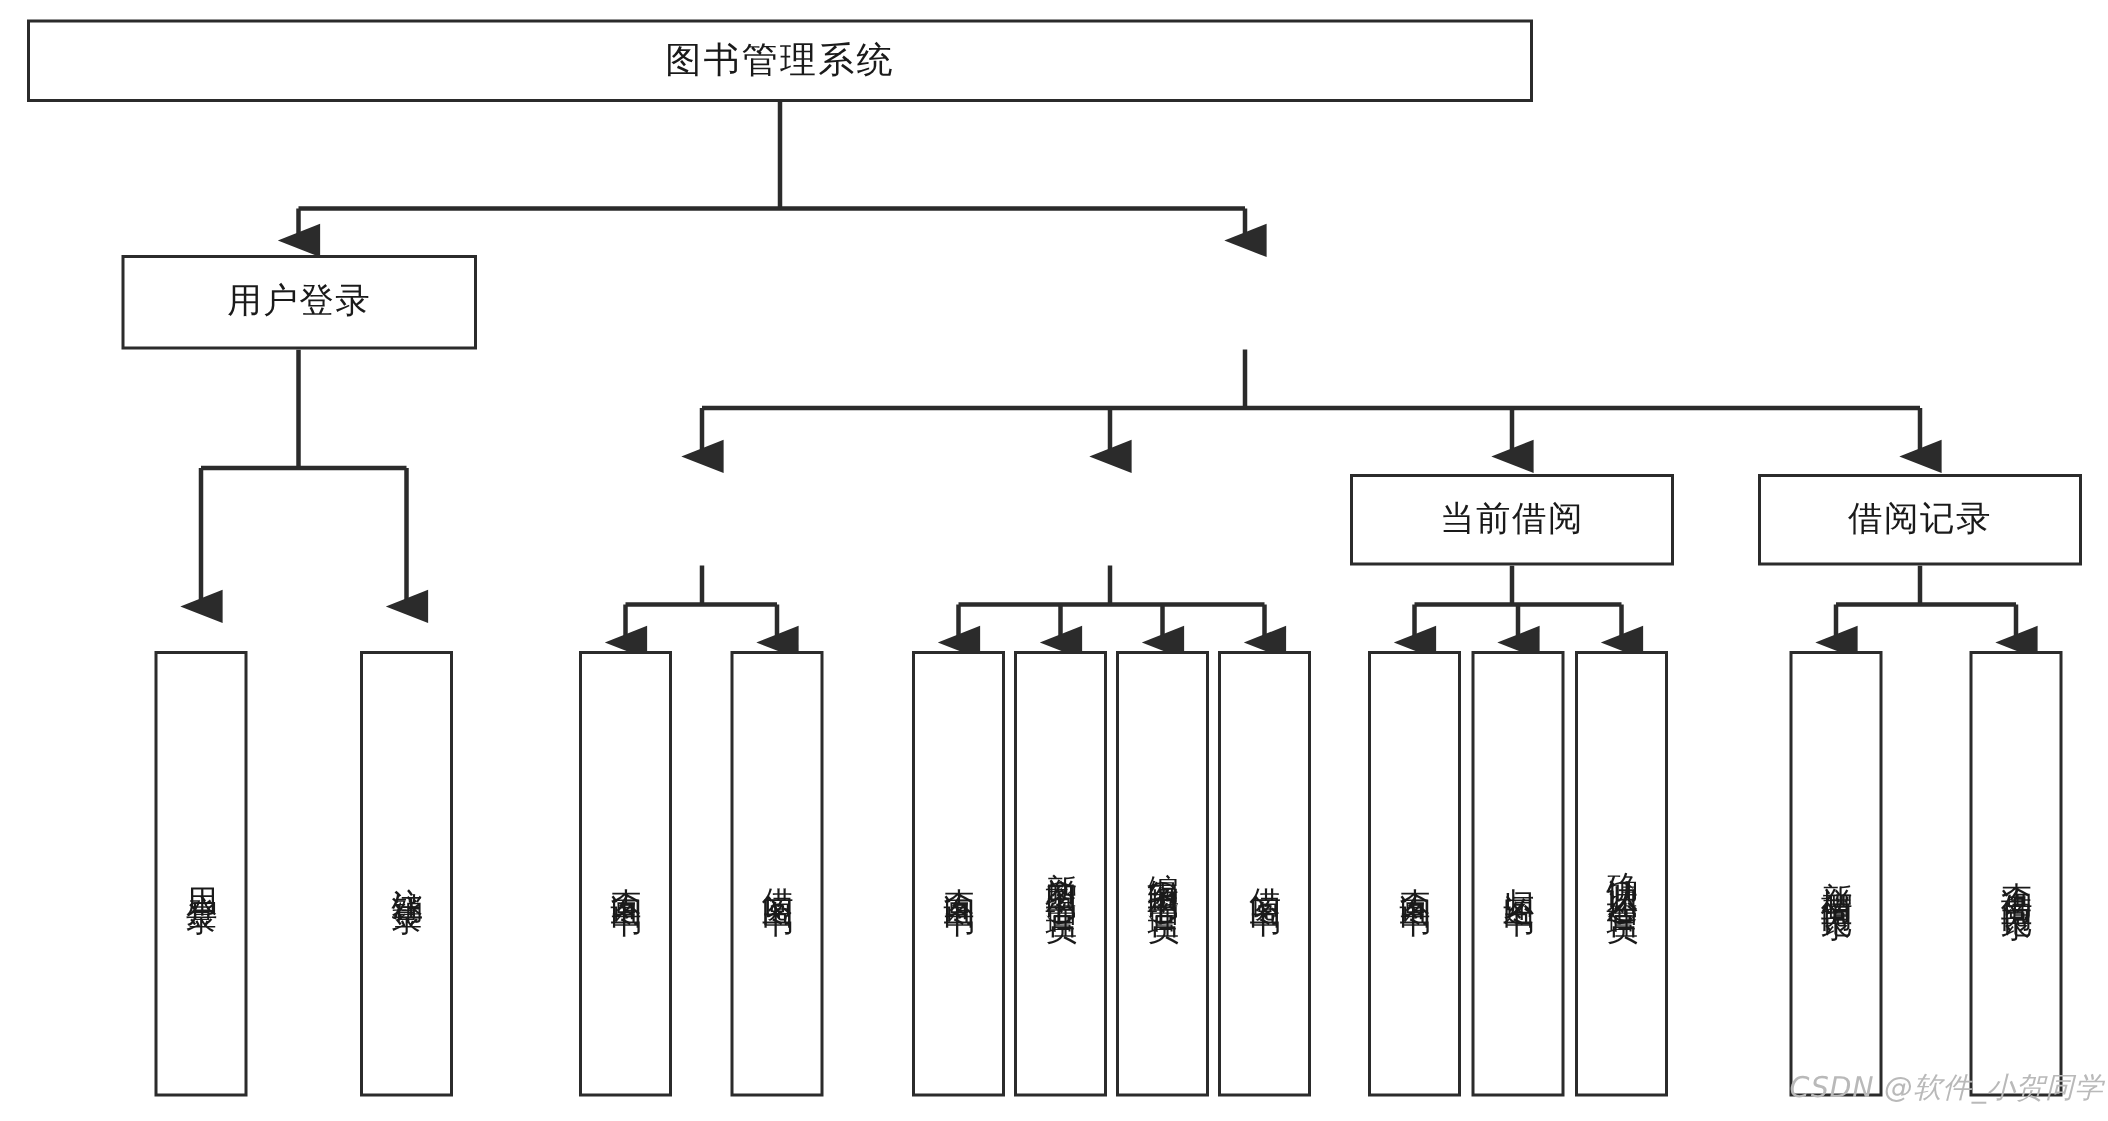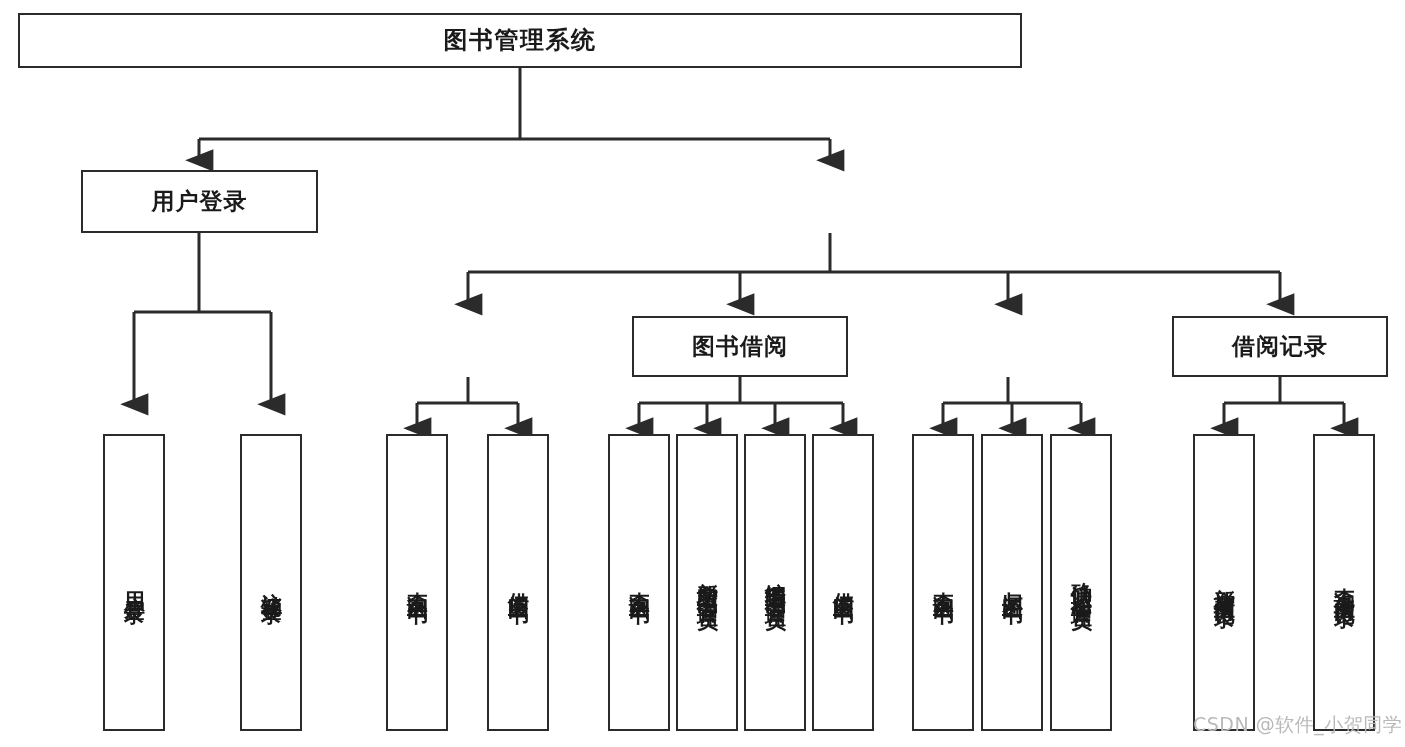--- a/index.html
+++ b/index.html
@@ -33,21 +33,20 @@
     display: flex;
     align-items: center;
     justify-content: center;
     color: #1a1a1a;
   }
   .node .lbl {
     display: block;
     text-align: right;
     line-height: 1.15;
     white-space: nowrap;
-    font-weight: bold;
   }
   
   .node.h .lbl {
     font-size: 23px;
     letter-spacing: 1px;
   }
   .node.root .lbl {
     font-size: 24px;
     letter-spacing: 1.5px;
   }
@@ -62,20 +61,21 @@
     letter-spacing: 4px;
     line-height: 1;
   }
   .watermark {
     position: absolute;
     color: #b9b9b9;
     font-size: 19px;
     letter-spacing: 0.5px;
     white-space: nowrap;
     user-select: none;
+    font-style: italic;
   }
 </style>
 </head>
 <body>
 
 <div id="canvas">
 
   <svg class="links" viewBox="0 0 1405 747">
     <defs>
       <marker id="arrow" markerWidth="10" markerHeight="10" refX="4.2" refY="5" orient="auto" markerUnits="strokeWidth">
@@ -130,22 +130,22 @@
   </svg>
 
   <div class="node h root" style="left:18px; top:13px; width:1004px; height:55px;">
     <span class="lbl">图书管理系统</span>
   </div>
 
   <div class="node h" style="left:81px; top:170px; width:237px; height:63px;">
     <span class="lbl">用户登录</span>
   </div>
 
-  <div class="node h" style="left:632px; top:316px; width:216px; height:61px;">
-    <span class="lbl">图书借阅</span>
+  <div class="node h" style="left:900px; top:316px; width:216px; height:61px;">
+    <span class="lbl">当前借阅</span>
   </div>
   <div class="node h" style="left:1172px; top:316px; width:216px; height:61px;">
     <span class="lbl">借阅记录</span>
   </div>
 
   <div class="node v" style="left:103px; top:434px; width:62px; height:297px;">
     <span class="lbl">用户登录</span>
   </div>
   <div class="node v" style="left:240px; top:434px; width:62px; height:297px;">
     <span class="lbl">注销登录</span>

